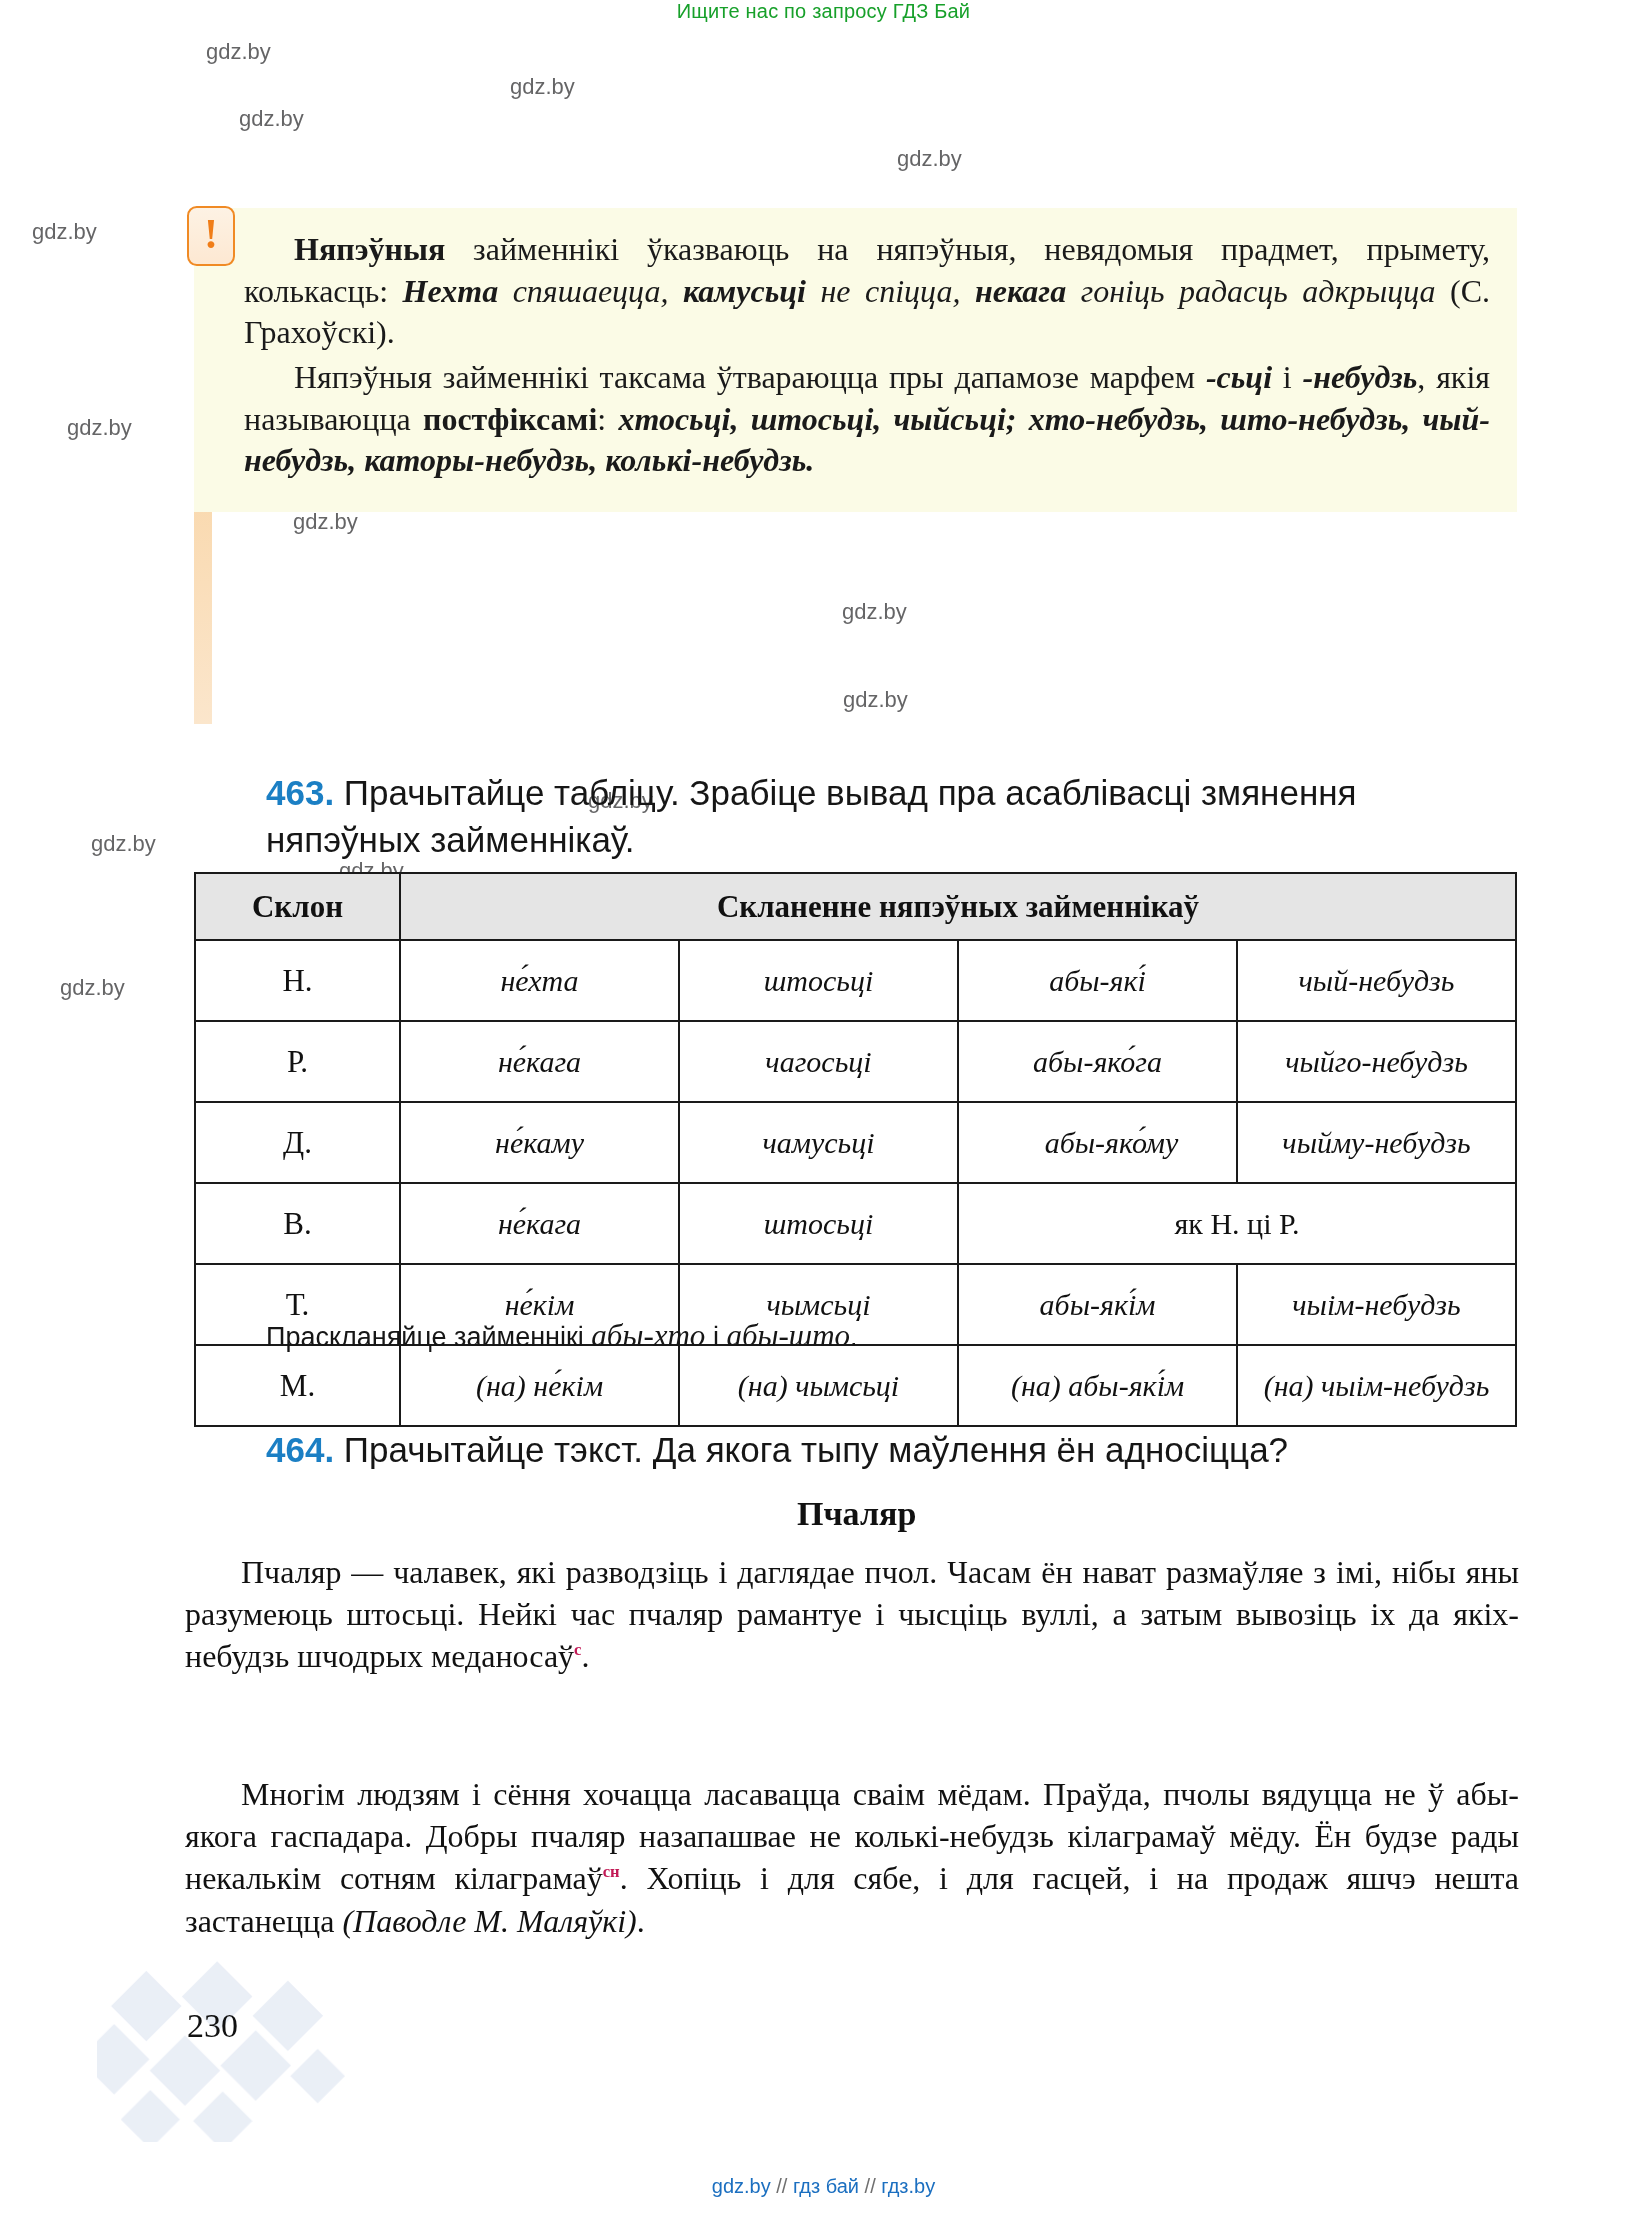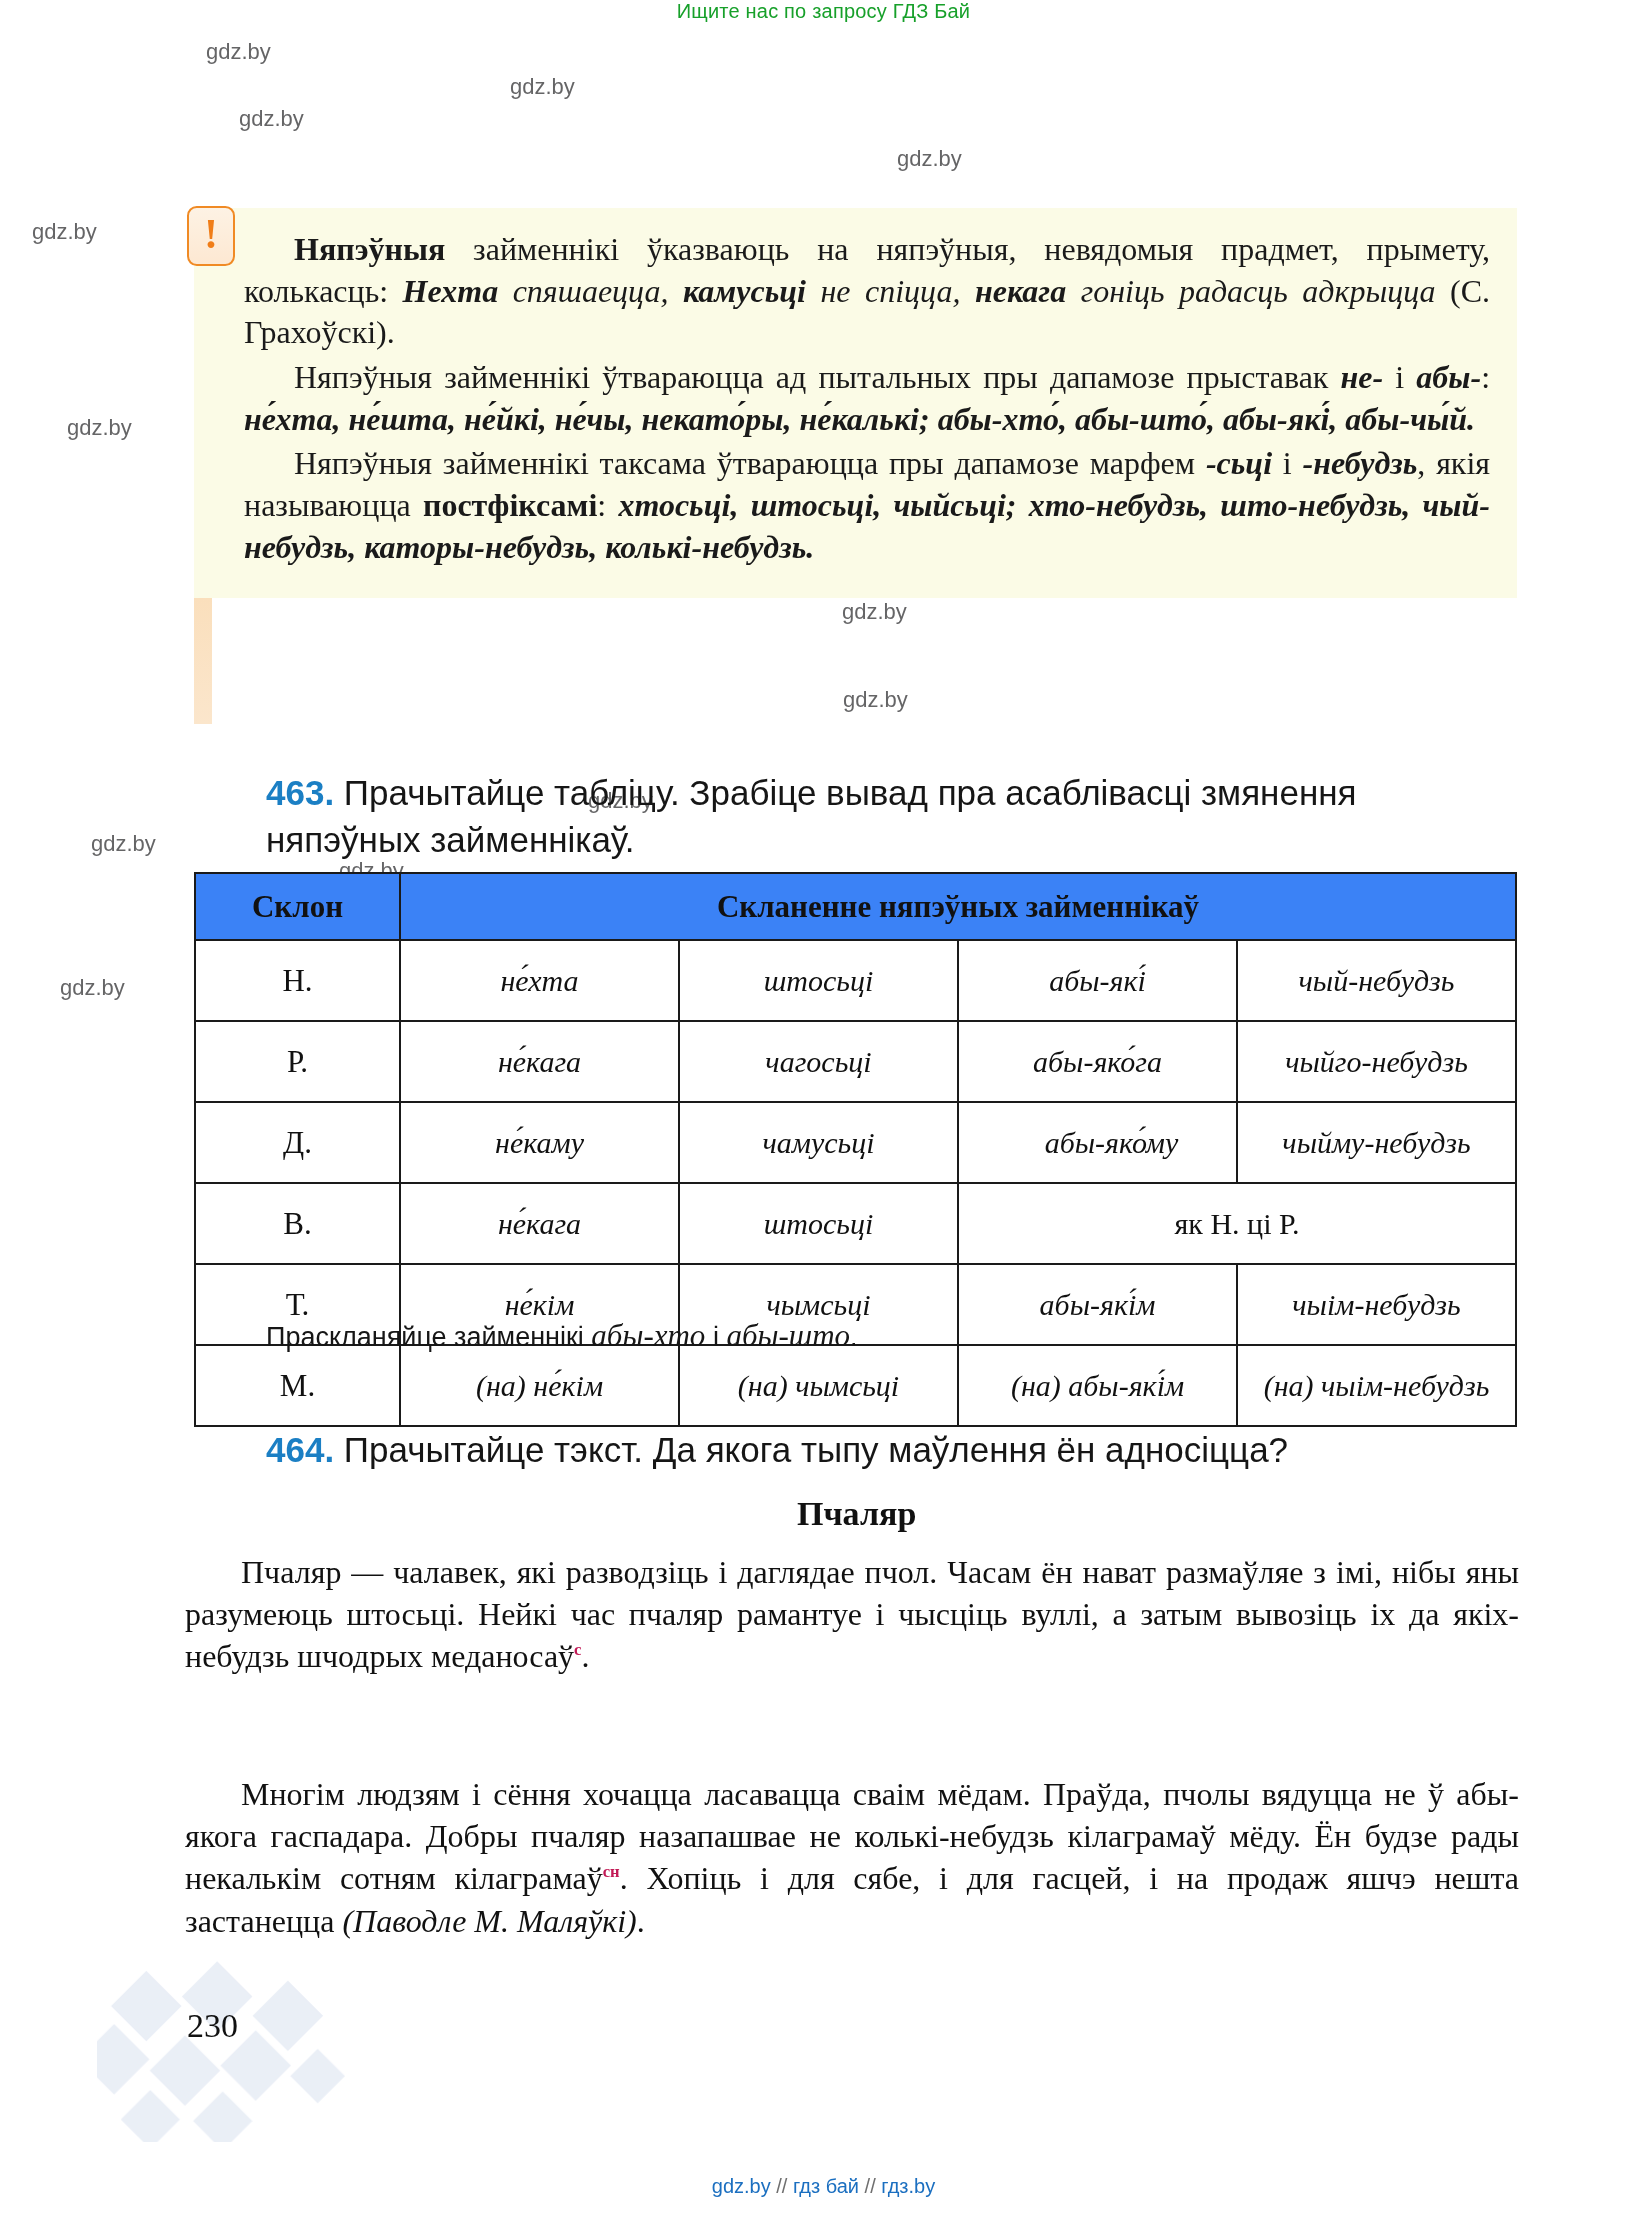--- a/index.html
+++ b/index.html
@@ -124,21 +124,21 @@
   .decl-table td, .decl-table th {
     border: 2.4px solid #1a1a1a;
     font-family: "Liberation Serif", serif;
     font-size: 30px;
     padding: 13px 8px;
     text-align: center;
     vertical-align: middle;
     color: #111;
   }
   .decl-table thead th {
-    background: #3b82f6;
+    background: #e5e5e5;
     font-weight: bold;
     font-size: 31px;
     padding: 14.5px 8px;
   }
   .decl-table tbody td {
     background: #ffffff;
     font-style: italic;
     height: 53px;
   }
   .decl-table tbody td.case-cell {
@@ -244,21 +244,20 @@
       <div class="wm" style="left: 610px; top: 1090px; font-size: 22px;">gdz.by</div>
       <div class="wm" style="left: 858px; top: 1130px; font-size: 22px;">gdz.by</div>
       <div class="wm" style="left: 336px; top: 1158px; font-size: 22px;">gdz.by</div>
       <div class="wm" style="left: 206px; top: 1183px; font-size: 22px;">gdz.by</div>
       <div class="wm" style="left: 534px; top: 1229px; font-size: 22px;">gdz.by</div>
     </div>
 
   <div class="rule-accent"></div>
   <div class="rule-box">
     <p class="rule-p"><b>Няпэўныя</b> займеннікі ўказваюць на няпэўныя, невядомыя прадмет, прымету, колькасць: <span class="bi">Нехта</span> <i>спяшаецца,</i> <span class="bi">камусьці</span> <i>не спіцца,</i> <span class="bi">некага</span> <i>гоніць радасць адкрыцца</i> (С. Грахоўскі).</p>
-    <p class="rule-p">Няпэўныя займеннікі ўтвараюцца ад пытальных пры дапамозе прыставак <span class="bi">не-</span> і <span class="bi">абы-</span>: <span class="bi">не́хта, не́шта, не́йкі, не́чы, некато́ры, не́калькі; абы-хто́, абы-што́, абы-які́, абы-чы́й.</span></p>
     <p class="rule-p">Няпэўныя займеннікі таксама ўтвараюцца пры дапамозе марфем <span class="bi">-сьці</span> і <span class="bi">-небудзь</span>, якія называюцца <b>постфіксамі</b>: <span class="bi">хтосьці, штосьці, чыйсьці; хто-небудзь, што-небудзь, чый-небудзь, каторы-небудзь, колькі-небудзь.</span></p>
   </div>
   <div class="rule-badge">
     <span class="bang">!</span>
   </div>
 
   <div class="ex-line" style="left:266px; top:769px; width:1253px;">
     <span class="ex-num">463.</span>
     <span>Прачытайце табліцу. Зрабіце вывад пра асаблівасці змянення няпэўных займеннікаў.</span>
   </div>

